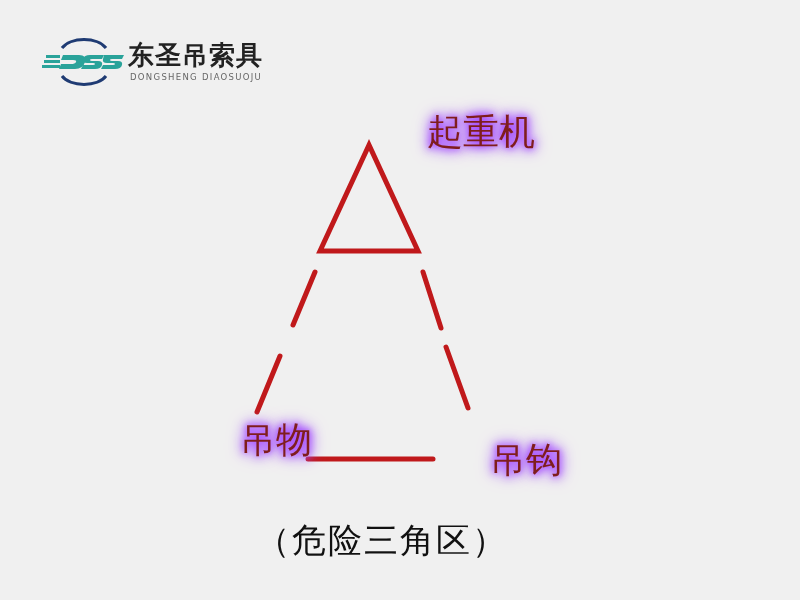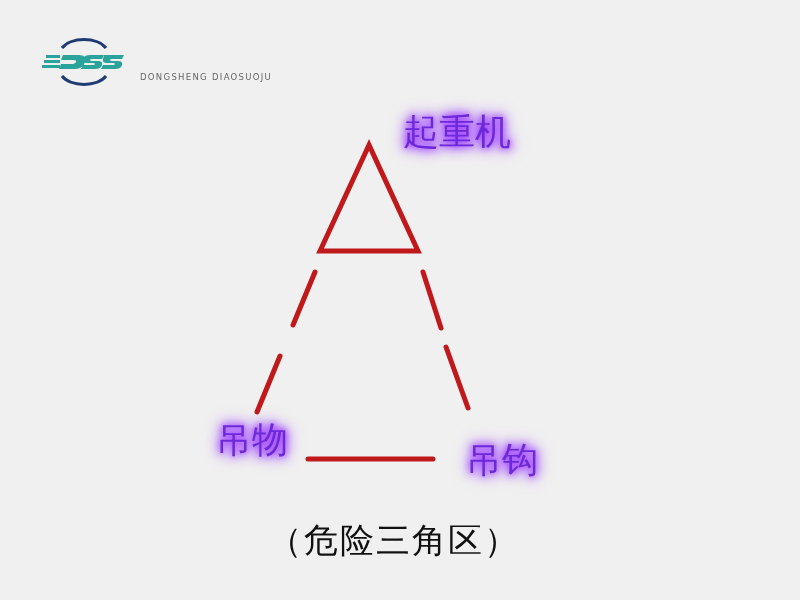--- a/index.html
+++ b/index.html
@@ -1,42 +1,43 @@
 <!DOCTYPE html>
 <html><head>
   <meta charset="utf-8">
   <style>
     html, body { margin:0; padding:0; }
     body { width:800px; height:600px; background:#f0f0f0; position:relative; overflow:hidden;
            font-family:"DejaVu Sans", sans-serif; }
     .logo { position:absolute; left:42px; top:36px; width:240px; height:52px; }
     .logo-cn { position:absolute; left:86px; top:2px; font-family:"DejaVu Serif", serif; font-size:26px;
                font-weight:bold; color:#222; letter-spacing:1px; white-space:nowrap; }
-    .logo-en { position:absolute; left:88px; top:36px; font-size:8.5px; color:#666; letter-spacing:1.3px; white-space:nowrap;margin-left:10px; }
+    .logo-en { position:absolute; left:88px; top:36px; font-size:8.5px; color:#666; letter-spacing:1.3px; white-space:nowrap; }
     svg.diagram { position:absolute; left:0; top:0; }
-    .label { position:absolute; font-size:36px; color:#6d28d9; white-space:nowrap;
-             text-shadow: 0 0 6px #a64dff, 0 0 10px #a64dff, 0 0 14px #9b3dff, 0 0 18px #b070ff; }
-    .caption { position:absolute; left:256px; top:518px; font-size:34px; color:#111; white-space:nowrap; letter-spacing:2px;margin-left:12px; }
+    .label { position:absolute; font-size:36px; color:#7f1d1d; white-space:nowrap;
+             text-shadow: 0 0 6px #a64dff, 0 0 10px #a64dff, 0 0 14px #9b3dff, 0 0 18px #b070ff; margin-left: 24px; }
+    .caption { position:absolute; left:256px; top:518px; font-size:34px; color:#111; white-space:nowrap; letter-spacing:2px; }
   </style>
 </head>
 <body>
 
 <div class="logo">
   <svg width="84" height="52" viewBox="0 0 84 52">
     <path d="M20 12 A24 14 0 0 1 64 12" fill="none" stroke="#1f3b73" stroke-width="3"></path>
     <path d="M20 40 A24 14 0 0 0 64 40" fill="none" stroke="#1f3b73" stroke-width="3"></path>
     <g fill="#2aa39a">
       <rect x="4" y="19" width="14" height="3"></rect>
       <rect x="2" y="24" width="16" height="3"></rect>
       <rect x="0" y="29" width="18" height="3"></rect>
       <path d="M21 19 h16 q8 0 6 7 q-2 7 -10 7 h-16 l2 -5 h10 q4 0 5 -2 q1 -2 -3 -2 h-12 z"></path>
       <path d="M48 19 h14 l-2 4 h-10 q-2 0 -2 1 q0 1 2 1 h6 q5 0 4 4 q-1 4 -7 4 h-14 l2 -4 h10 q2 0 2 -1 q0 -1 -2 -1 h-6 q-5 0 -4 -4 q1 -4 7 -4 z"></path>
       <path d="M64 19 h18 l-2 4 h-10 q-2 0 -2 1 q0 1 2 1 h6 q5 0 4 4 q-1 4 -7 4 h-14 l2 -4 h10 q2 0 2 -1 q0 -1 -2 -1 h-6 q-5 0 -4 -4 q1 -4 1 -4 z"></path>
     </g>
   </svg>
+  <span class="logo-cn">东圣吊索具</span>
   <span class="logo-en">DONGSHENG DIAOSUOJU</span>
 </div>
 
 <svg class="diagram" width="800" height="600" viewBox="0 0 800 600">
   <polygon points="369,145 320,251 418,251" fill="none" stroke="#c0191b" stroke-width="5" stroke-linejoin="miter"></polygon>
   <g stroke="#c0191b" stroke-width="5" stroke-linecap="round">
     <line x1="315" y1="272" x2="293" y2="325"></line>
     <line x1="280" y1="356" x2="257" y2="412"></line>
     <line x1="423" y1="272" x2="441" y2="328"></line>
     <line x1="446" y1="347" x2="468" y2="408"></line>

